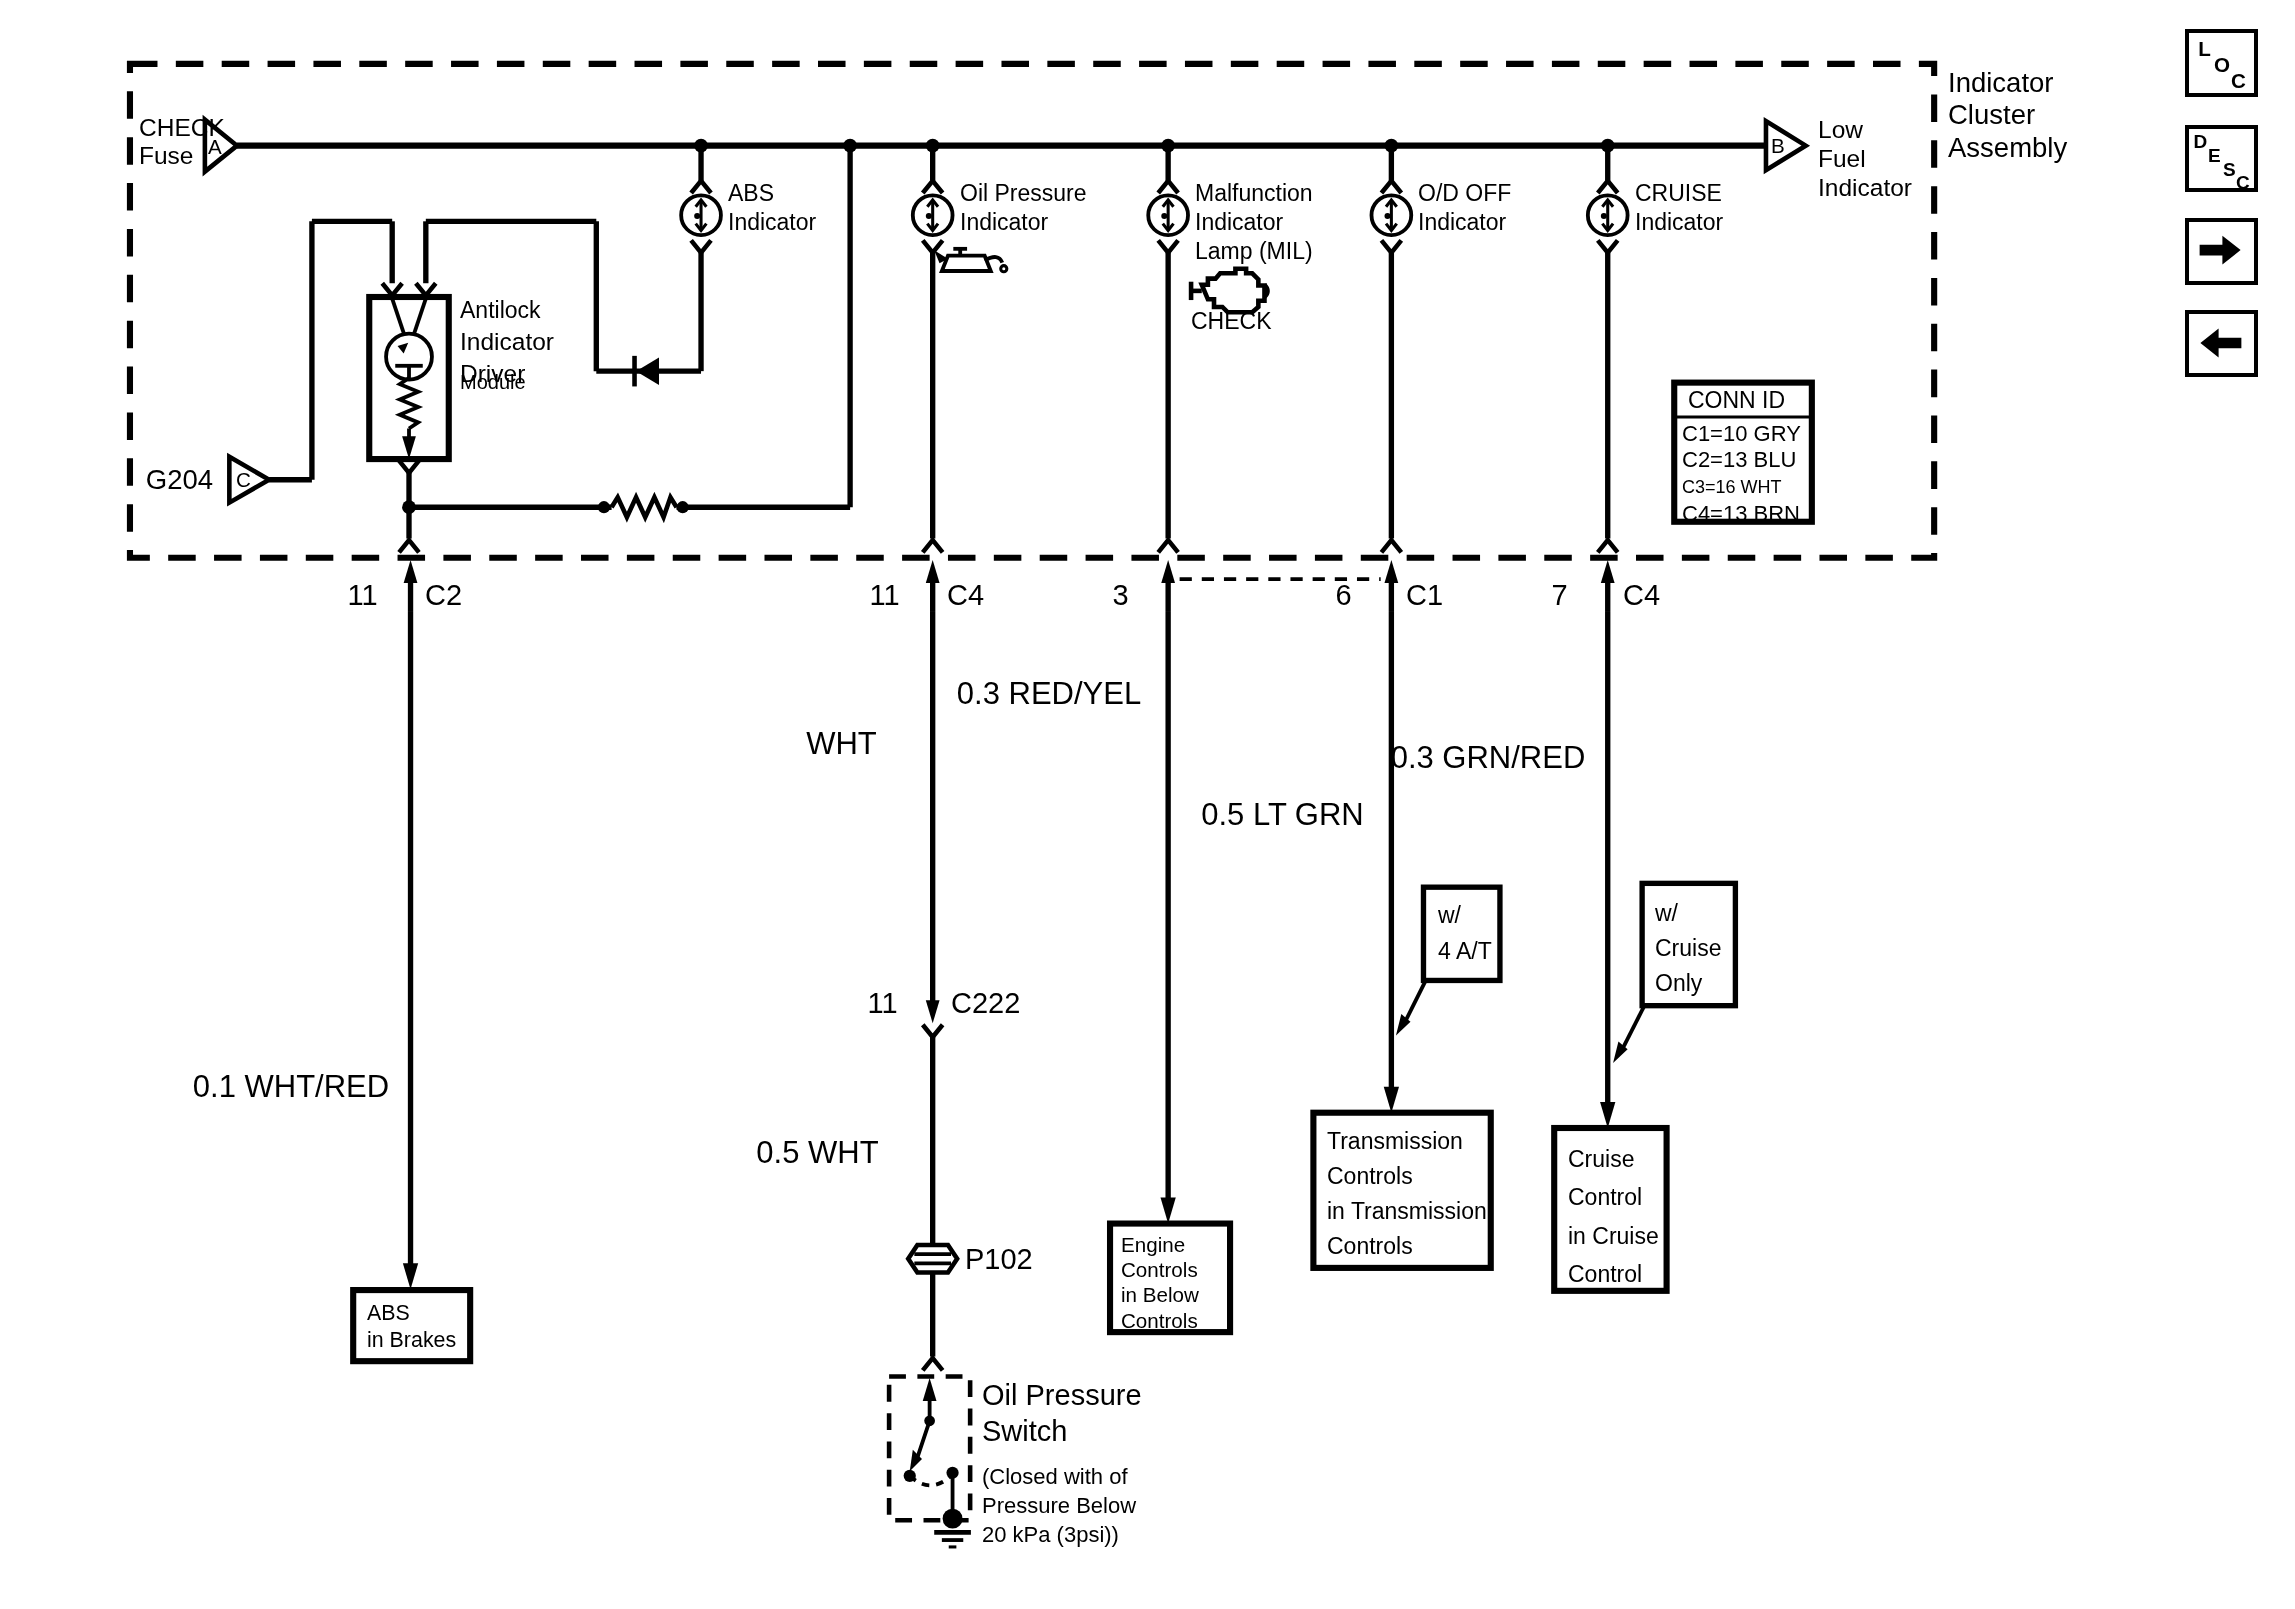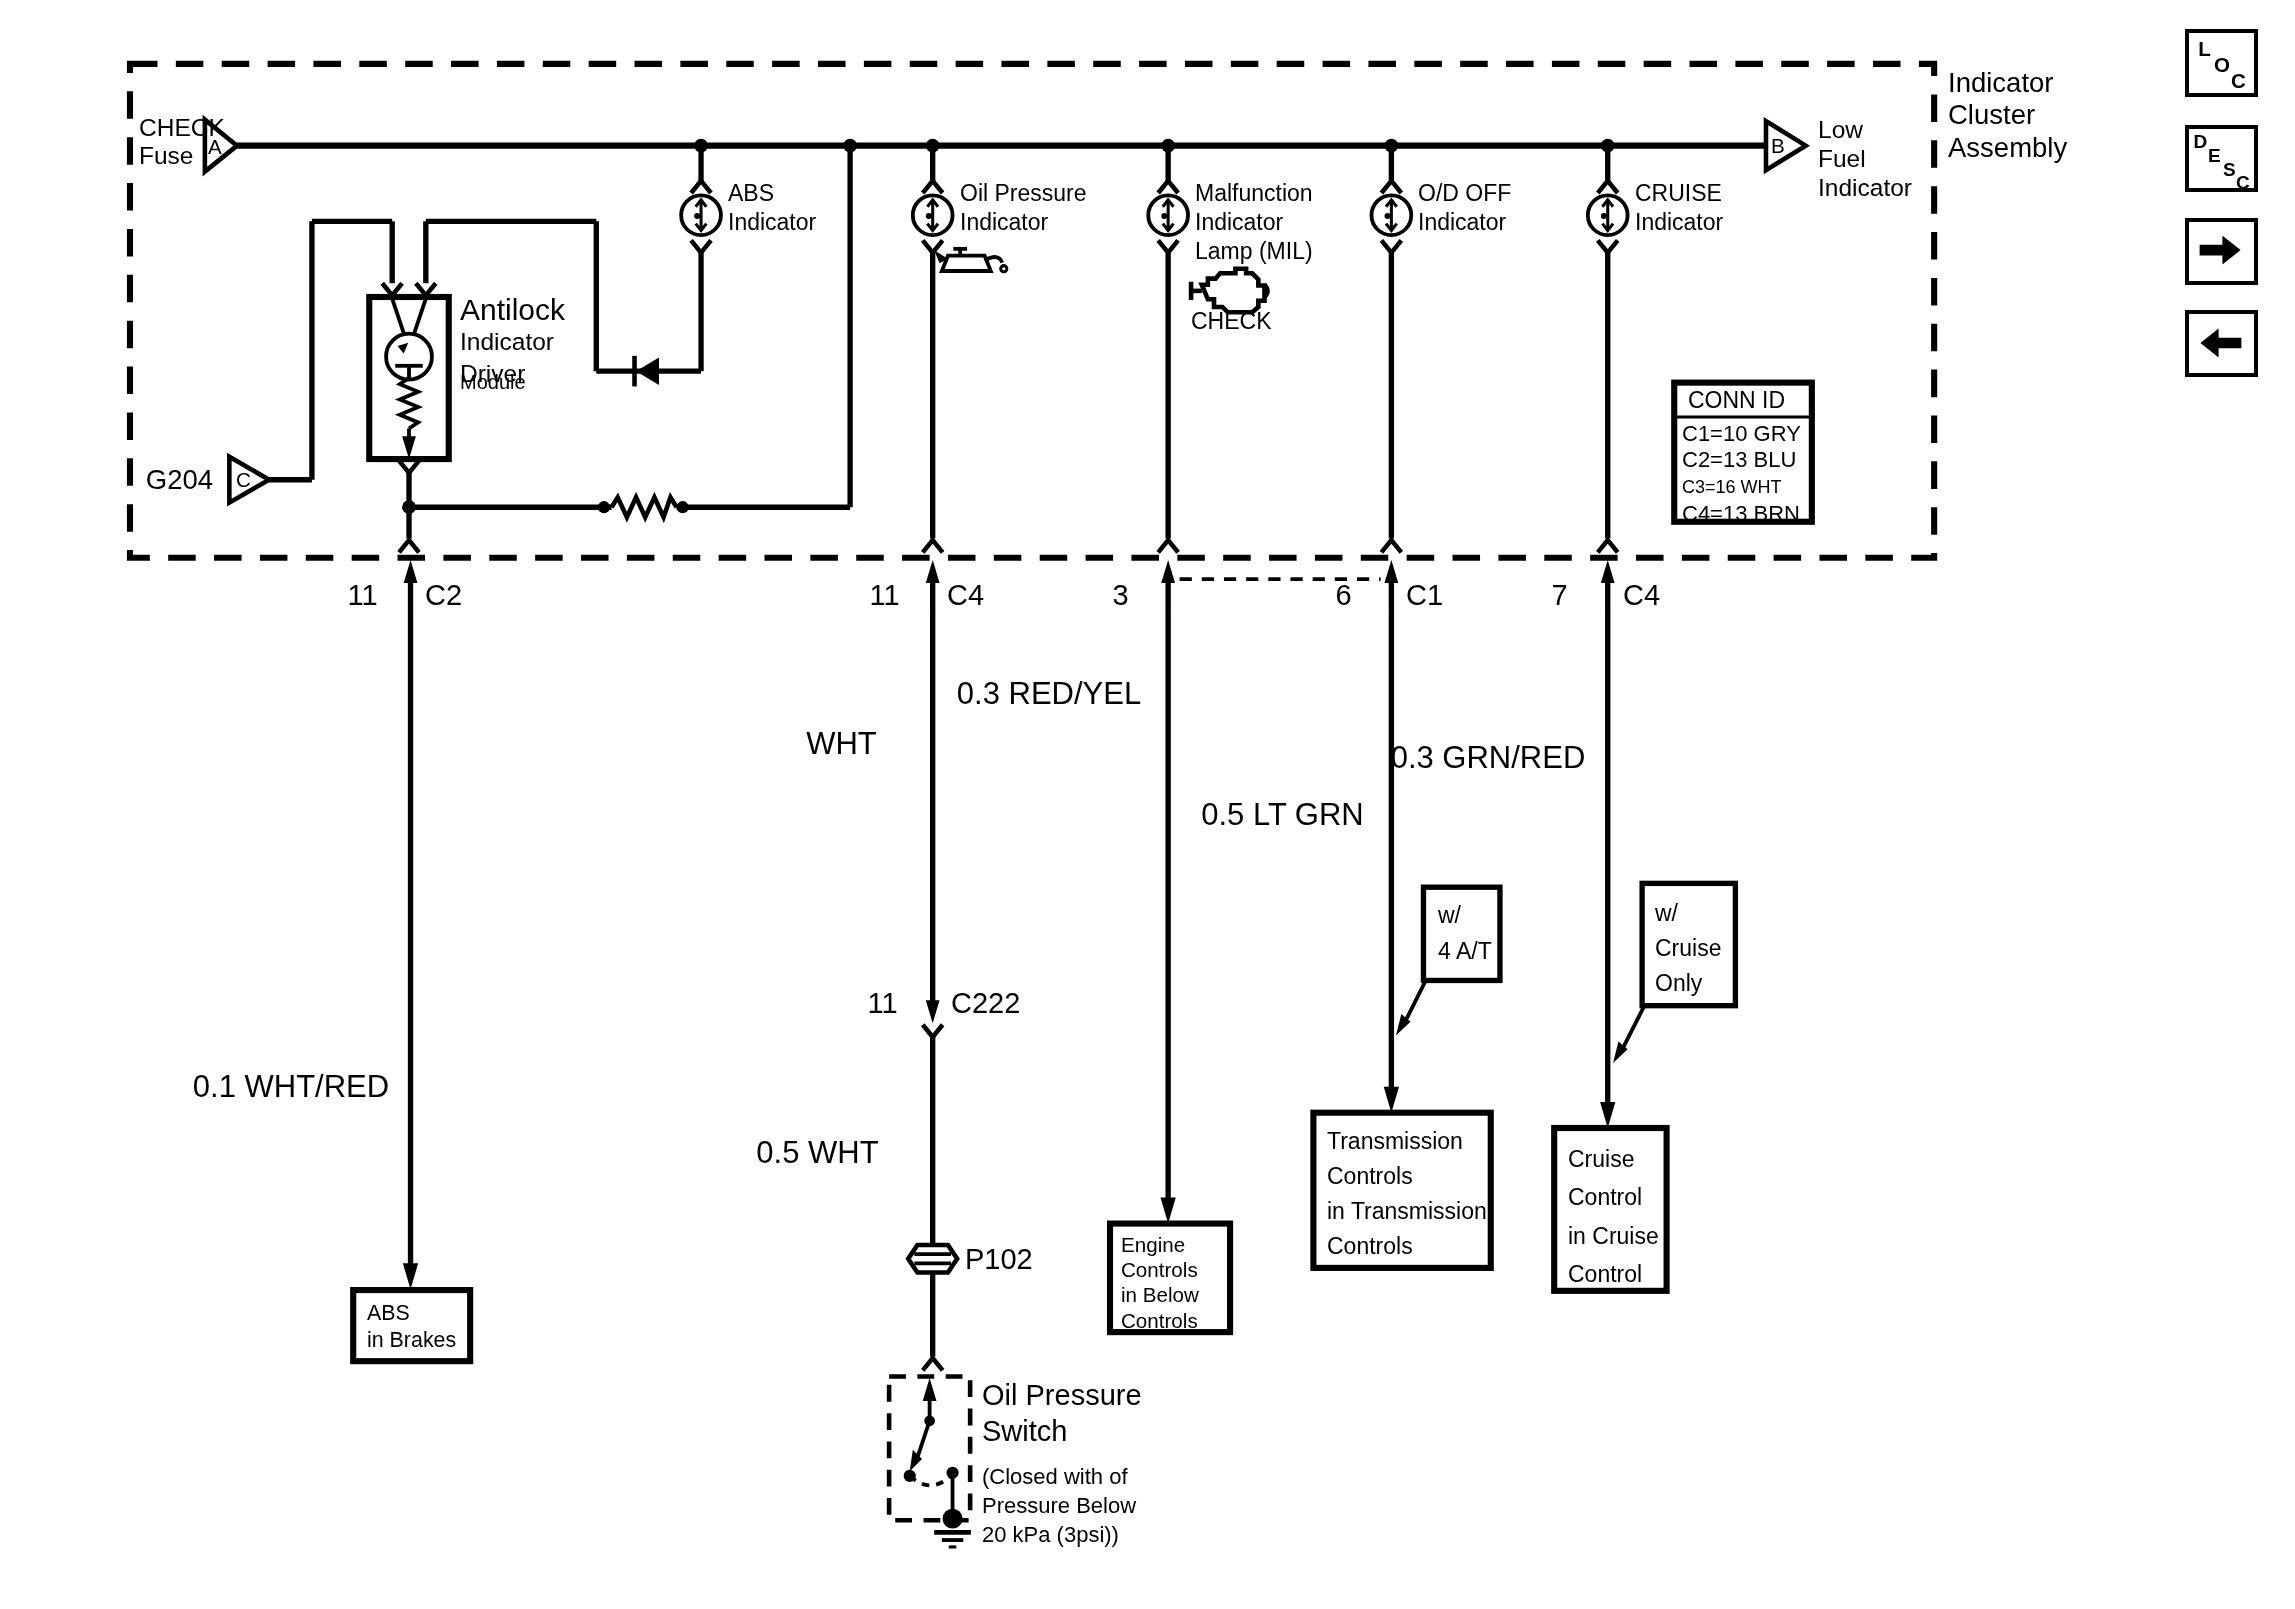--- a/index.html
+++ b/index.html
@@ -260,21 +260,21 @@
 <div class="t" style="left:960px;top:222px;font-size:23px">Indicator</div>
 <div class="t" style="left:1195px;top:193px;font-size:23px">Malfunction</div>
 <div class="t" style="left:1195px;top:222px;font-size:23px">Indicator</div>
 <div class="t" style="left:1195px;top:251px;font-size:23px">Lamp (MIL)</div>
 <div class="t" style="left:1191px;top:321px;font-size:23px">CHECK</div>
 <div class="t" style="left:1418px;top:193px;font-size:23px">O/D OFF</div>
 <div class="t" style="left:1418px;top:222px;font-size:23px">Indicator</div>
 <div class="t" style="left:1635px;top:193px;font-size:23px">CRUISE</div>
 <div class="t" style="left:1635px;top:222px;font-size:23px">Indicator</div>
 
-<div class="t" style="left:460px;top:310px;font-size:30px">Antilock</div>
+<div class="t" style="left:460px;top:310px;font-size:23px">Antilock</div>
 <div class="t" style="left:460px;top:342px;font-size:24.5px">Indicator</div>
 <div class="t" style="left:460px;top:374px;font-size:24.5px">Driver</div>
 <div class="t" style="left:460px;top:382px;font-size:20px">Module</div>
 
 <div class="t" style="left:1688px;top:400px;font-size:23px">CONN ID</div>
 <div class="t" style="left:1682px;top:434px;font-size:22px">C1=10 GRY</div>
 <div class="t" style="left:1682px;top:460px;font-size:22px">C2=13 BLU</div>
 <div class="t" style="left:1682px;top:487px;font-size:18px">C3=16 WHT</div>
 <div class="t" style="left:1682px;top:514px;font-size:22px">C4=13 BRN</div>
 

